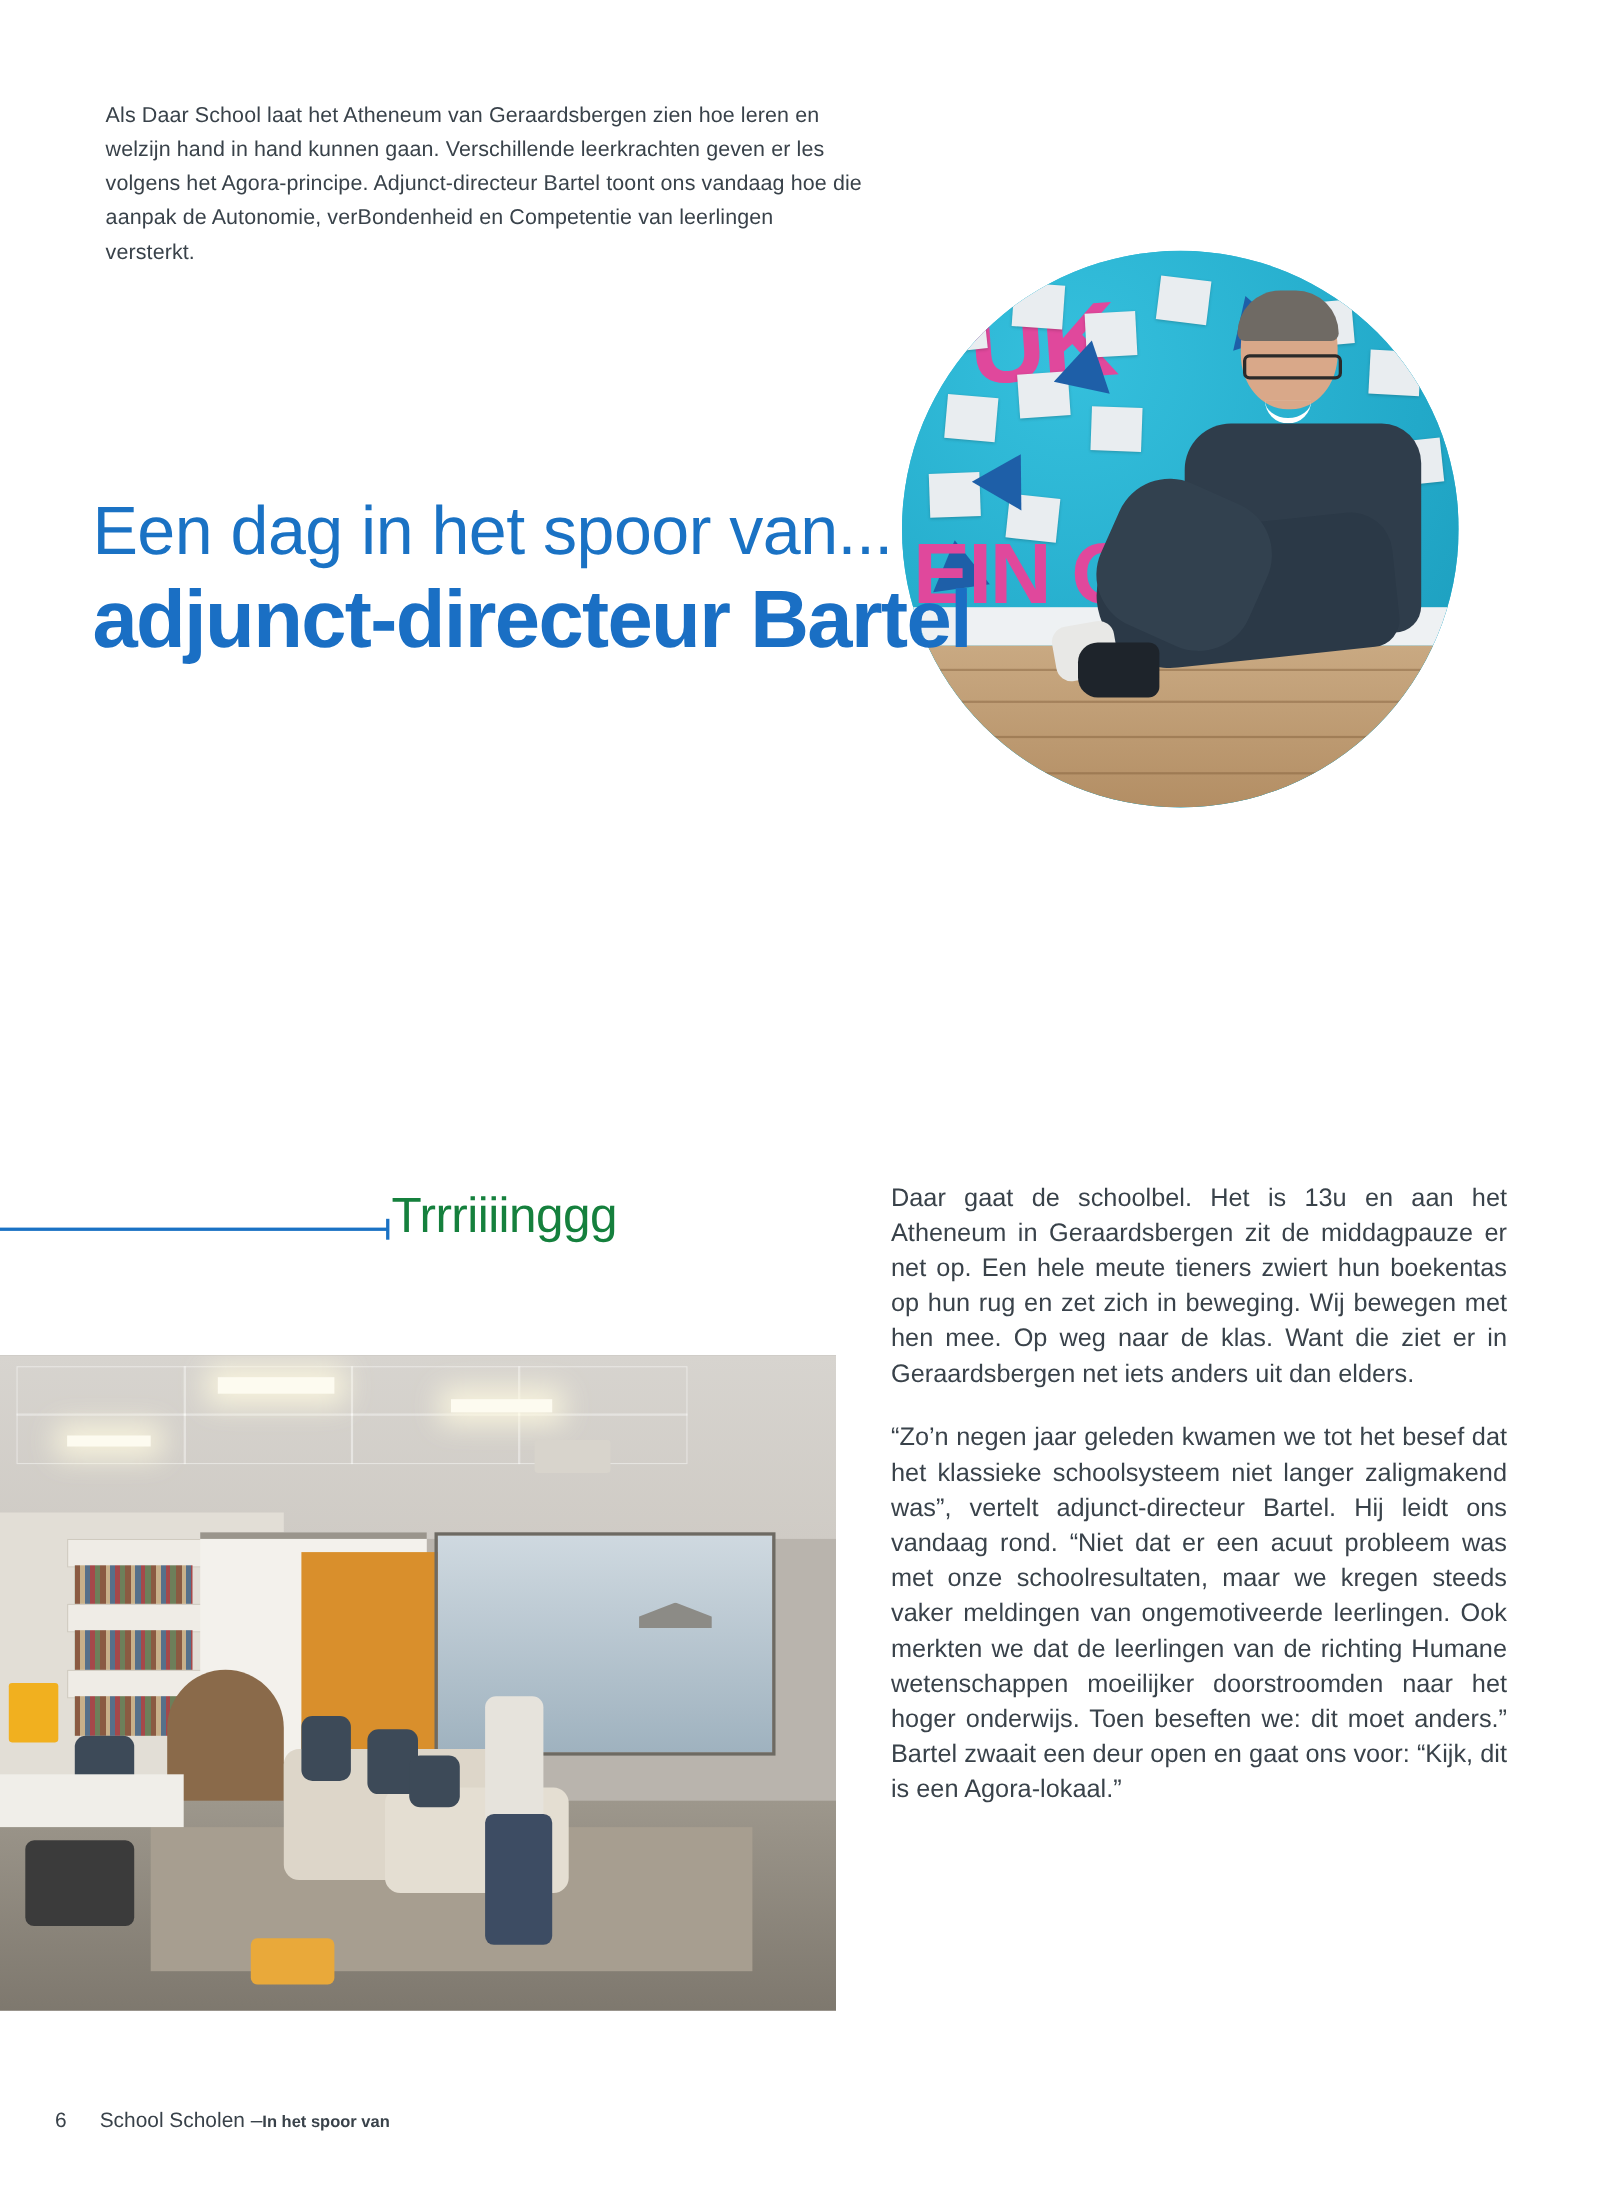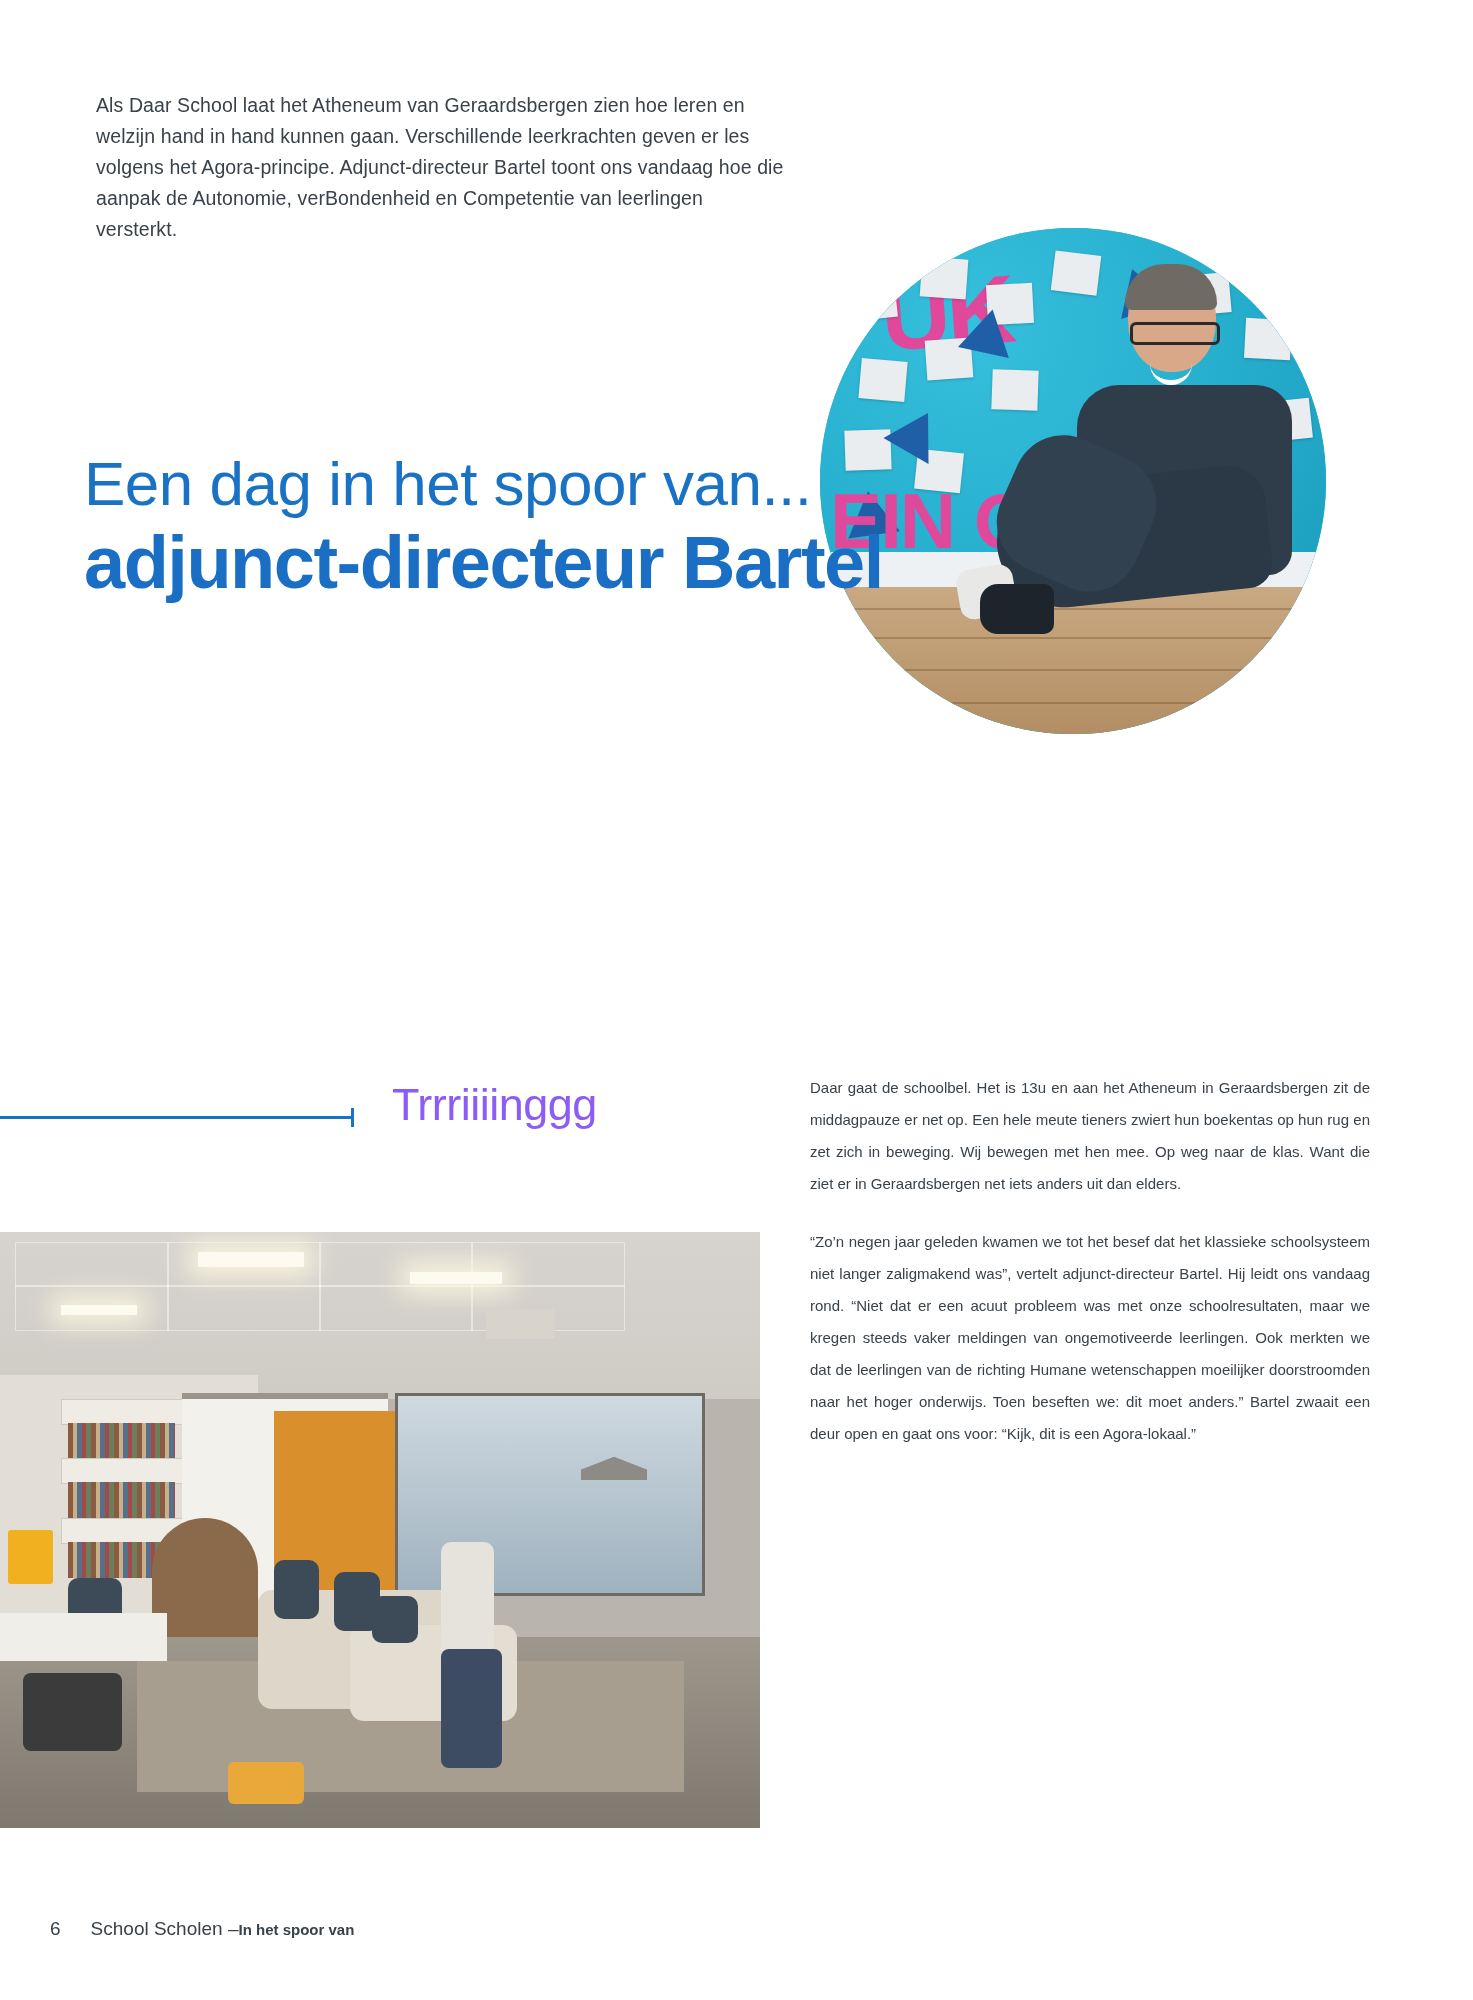--- a/index.html
+++ b/index.html
@@ -236,27 +236,27 @@
     content: "";
     position: absolute;
     right: -2px;
     top: -8px;
     width: 3px;
     height: 19px;
     background: #1a72c4;
   }
   .ring-word {
     position: absolute;
-    left: 392px;
+    left: 356px;
     top: 1078px;
     width: 330px;
     font-size: 45px;
     line-height: 54px;
     font-weight: 300;
-    color: #8b5cf6;
+    color: #15803d;
     letter-spacing: -0.5px;
     text-align: left;
   }
 
   
   .classroom {
     position: absolute;
     left: 0px;
     top: 1232px;
     width: 760px;
@@ -377,21 +377,21 @@
 
   
   .col-right {
     position: absolute;
     left: 810px;
     top: 1072px;
     width: 560px;
   }
   .col-right p {
     margin: 0 0 26px 0;
-    font-size: 15px;
+    font-size: 23px;
     line-height: 32px;
     color: #39424a;
     text-align: justify;
   }
 
   
   .footer {
     position: absolute;
     left: 50px;
     top: 1918px;

